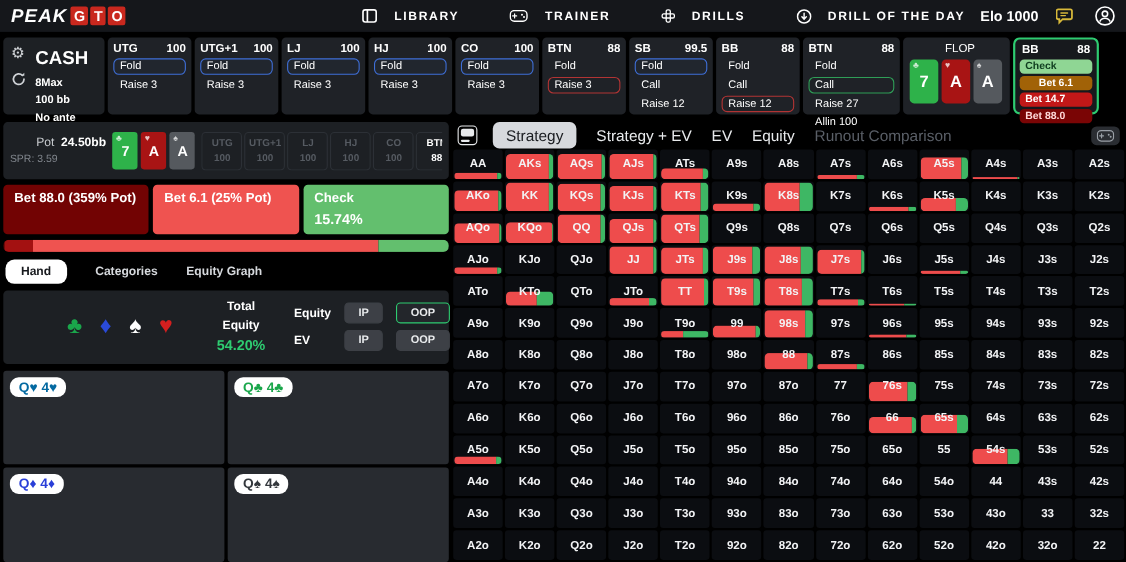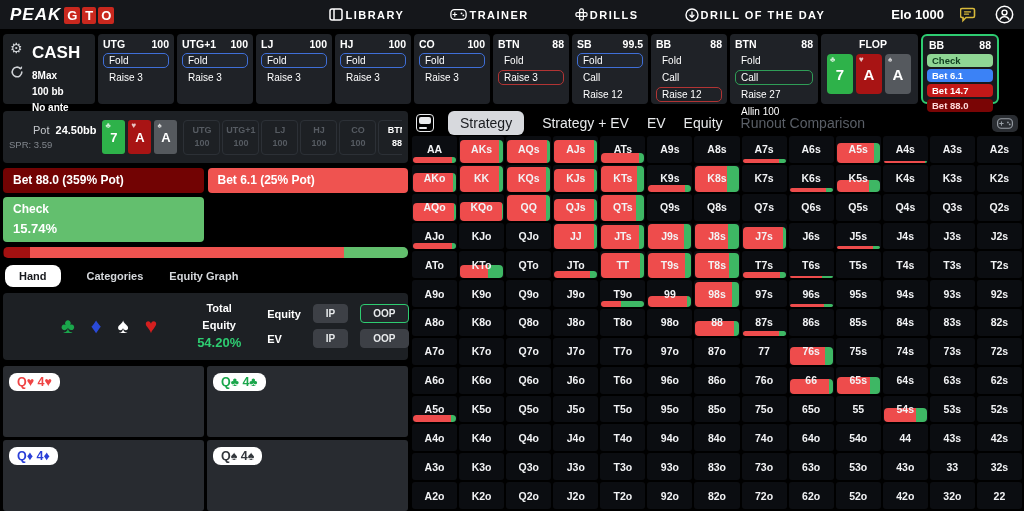--- a/index.html
+++ b/index.html
@@ -8,21 +8,21 @@
   #app { width:1024px; height:511px; display:flex; flex-direction:column; background:#000; }
 
   
   .topbar { height:30px; background:#15171b; display:flex; align-items:center;
     padding:0 10px; flex-shrink:0; border-bottom:1px solid #000; }
   .logo { display:flex; align-items:center; gap:1px; margin-right:40px; }
   .logo-peak { font-weight:bold; font-size:17px; letter-spacing:1px; font-style:italic; }
   .logo-tile { background:#c9281e; color:#fff; font-weight:bold; font-size:13px;
     padding:1px 3px; border-radius:2px; margin-left:2px; }
   .nav { display:flex; gap:46px; margin-left:175px; }
-  .nav-item { display:flex; align-items:center; gap:2px; font-size:11px; font-weight:bold;
+  .nav-item { display:flex; align-items:center; gap:15px; font-size:11px; font-weight:bold;
     letter-spacing:1.5px; cursor:pointer;text-align:center; }
   .nav-item svg { display:block; }
   .top-right { margin-left:auto; display:flex; align-items:center; gap:16px; }
   .elo { font-size:13px; font-weight:bold; }
   .icon-btn { cursor:pointer; display:flex; align-items:center; }
 
   
   .strip { display:flex; gap:3px; padding:4px 0 4px 3px; height:78px; flex-shrink:0; }
   .settings-box { width:92px; background:#1d2024; border-radius:4px; padding:5px 7px;
     display:flex; gap:8px; flex-shrink:0; }
@@ -36,21 +36,21 @@
   .hpanel.wide { width:88px; }
   .hpanel-head { display:flex; justify-content:space-between; font-size:10.5px;
     font-weight:bold; margin-bottom:3px; }
   .opt { padding:1px 5px; margin-bottom:2px; border:1px solid transparent;
     border-radius:5px; font-size:10px; cursor:pointer; }
   .opt.blue { border-color:#3f6fd8; background:#21262e; }
   .opt.red { border-color:#b23434; }
   .opt.green { border-color:#2f9e57; }
 
   .flop-panel { width:97px; background:#1f2227; border-radius:4px; padding:4px 6px; flex-shrink:0; }
-  .flop-title { font-size:10.5px; font-weight:bold; margin-bottom:4px;padding-left:32px; }
+  .flop-title { font-size:10.5px; font-weight:normal; margin-bottom:4px;padding-left:32px; }
   .cards-row { display:flex; gap:3px; }
   .pcard { width:26px; height:40px; border-radius:4px; position:relative;
     display:flex; align-items:center; justify-content:center; font-weight:bold; font-size:15px; }
   .pcard .suit { position:absolute; top:1px; left:3px; font-size:8px; opacity:.75; }
   .pcard.small { width:23px; height:34px; font-size:13px; border-radius:3px; }
 
   .bbstrat { width:78px; border:2px solid #2ecc71; border-radius:6px; background:#17191d;
     padding:3px 4px; flex-shrink:0; }
   .bbstrat .hpanel-head { padding:0 2px; }
   .sopt { border-radius:4px; padding:1px 5px; margin-bottom:2px; font-size:9.5px;
@@ -65,21 +65,21 @@
   .pot-info { font-size:11px; line-height:1.4; flex-shrink:0; }
   .pot-line { font-weight:bold;padding-left:24px; }
   .pot-line .pot-word { color:#c6c9cd; font-weight:normal; margin-right:6px; }
   .spr { font-size:9.5px; color:#81868d; }
   .pos-row { display:flex; gap:2px; overflow:hidden; flex:1; }
   .pos-item { min-width:37px; padding:3px 2px; border:1px solid #2c3036; border-radius:4px;
     text-align:center; font-size:9px; font-weight:bold; color:#565b62; line-height:1.5;
     cursor:pointer; flex-shrink:0; }
   .pos-item.active { color:#fff; }
 
-  .actions { display:grid; grid-template-columns:1fr 1fr; gap:4px; margin-top:5px; }
+  .actions { display:grid; grid-template-columns:1fr 1fr 1fr; gap:4px; margin-top:5px; }
   .abtn { border-radius:4px; padding:5px 10px 6px; cursor:pointer; }
   .abtn .alabel { font-size:12px; font-weight:bold; }
   .abtn .afreq { font-size:13px; font-weight:bold; margin-top:5px; }
 
   .distbar { display:flex; height:11px; border-radius:5px; overflow:hidden; margin-top:5px; }
 
   .handtabs { display:flex; align-items:center; gap:26px; margin:7px 0 6px 2px; }
   .htab { font-size:11px; font-weight:bold; color:#d6d9dd; cursor:pointer; padding:5px 0; }
   .htab.active { background:#fff; color:#17191d; padding:5px 14px; border-radius:8px; }
 
@@ -309,21 +309,21 @@
           </div>
         </div>
     </div>
     <div class="bbstrat" id="bb-strategy-panel">
       <div class="hpanel-head">
         <span>BB</span>
         <span>88</span>
       </div>
       <div id="bb-strategy-options">
           <div class="sopt" style="background: rgb(143, 214, 148); color: rgb(15, 61, 31);">Check</div>
-          <div class="sopt" style="background: #3b82f6; color: rgb(255, 255, 255);">Bet 6.1</div>
+          <div class="sopt" style="background: #a16207; color: rgb(255, 255, 255); text-align: center;">Bet 6.1</div>
           <div class="sopt" style="background: rgb(194, 24, 24); color: rgb(255, 255, 255);">Bet 14.7</div>
           <div class="sopt" style="background: rgb(122, 5, 5); color: rgb(255, 217, 217);">Bet 88.0</div>
         </div>
     </div>
   </div>
 
   <div class="main">
     <div class="left">
 
       <div class="potbox">
@@ -418,21 +418,21 @@
             <div class="eq-label">Equity</div>
             <div class="chip">IP</div>
             <div class="chip on">OOP</div>
             <div class="eq-label">EV</div>
             <div class="chip">IP</div>
             <div class="chip">OOP</div>
           </div>
       </div>
 
       <div class="combos" id="combo-grid">
-          <div class="combo-cell"><span class="combo-pill" style="color: #ef4444;">Q♥ 4♥</span></div>
+          <div class="combo-cell"><span class="combo-pill" style="color: #0369a1;">Q♥ 4♥</span></div>
           <div class="combo-cell"><span class="combo-pill" style="color: rgb(26, 166, 75);">Q♣ 4♣</span></div>
           <div class="combo-cell"><span class="combo-pill" style="color: rgb(42, 63, 216);">Q♦ 4♦</span></div>
           <div class="combo-cell"><span class="combo-pill" style="color: rgb(51, 55, 60);">Q♠ 4♠</span></div>
         </div>
     </div>
 
     <div class="right">
       <div class="mtx-head">
         <span class="mtx-icon"></span>
         <span id="matrix-tabs" style="display:flex;gap:18px;align-items:center;">

